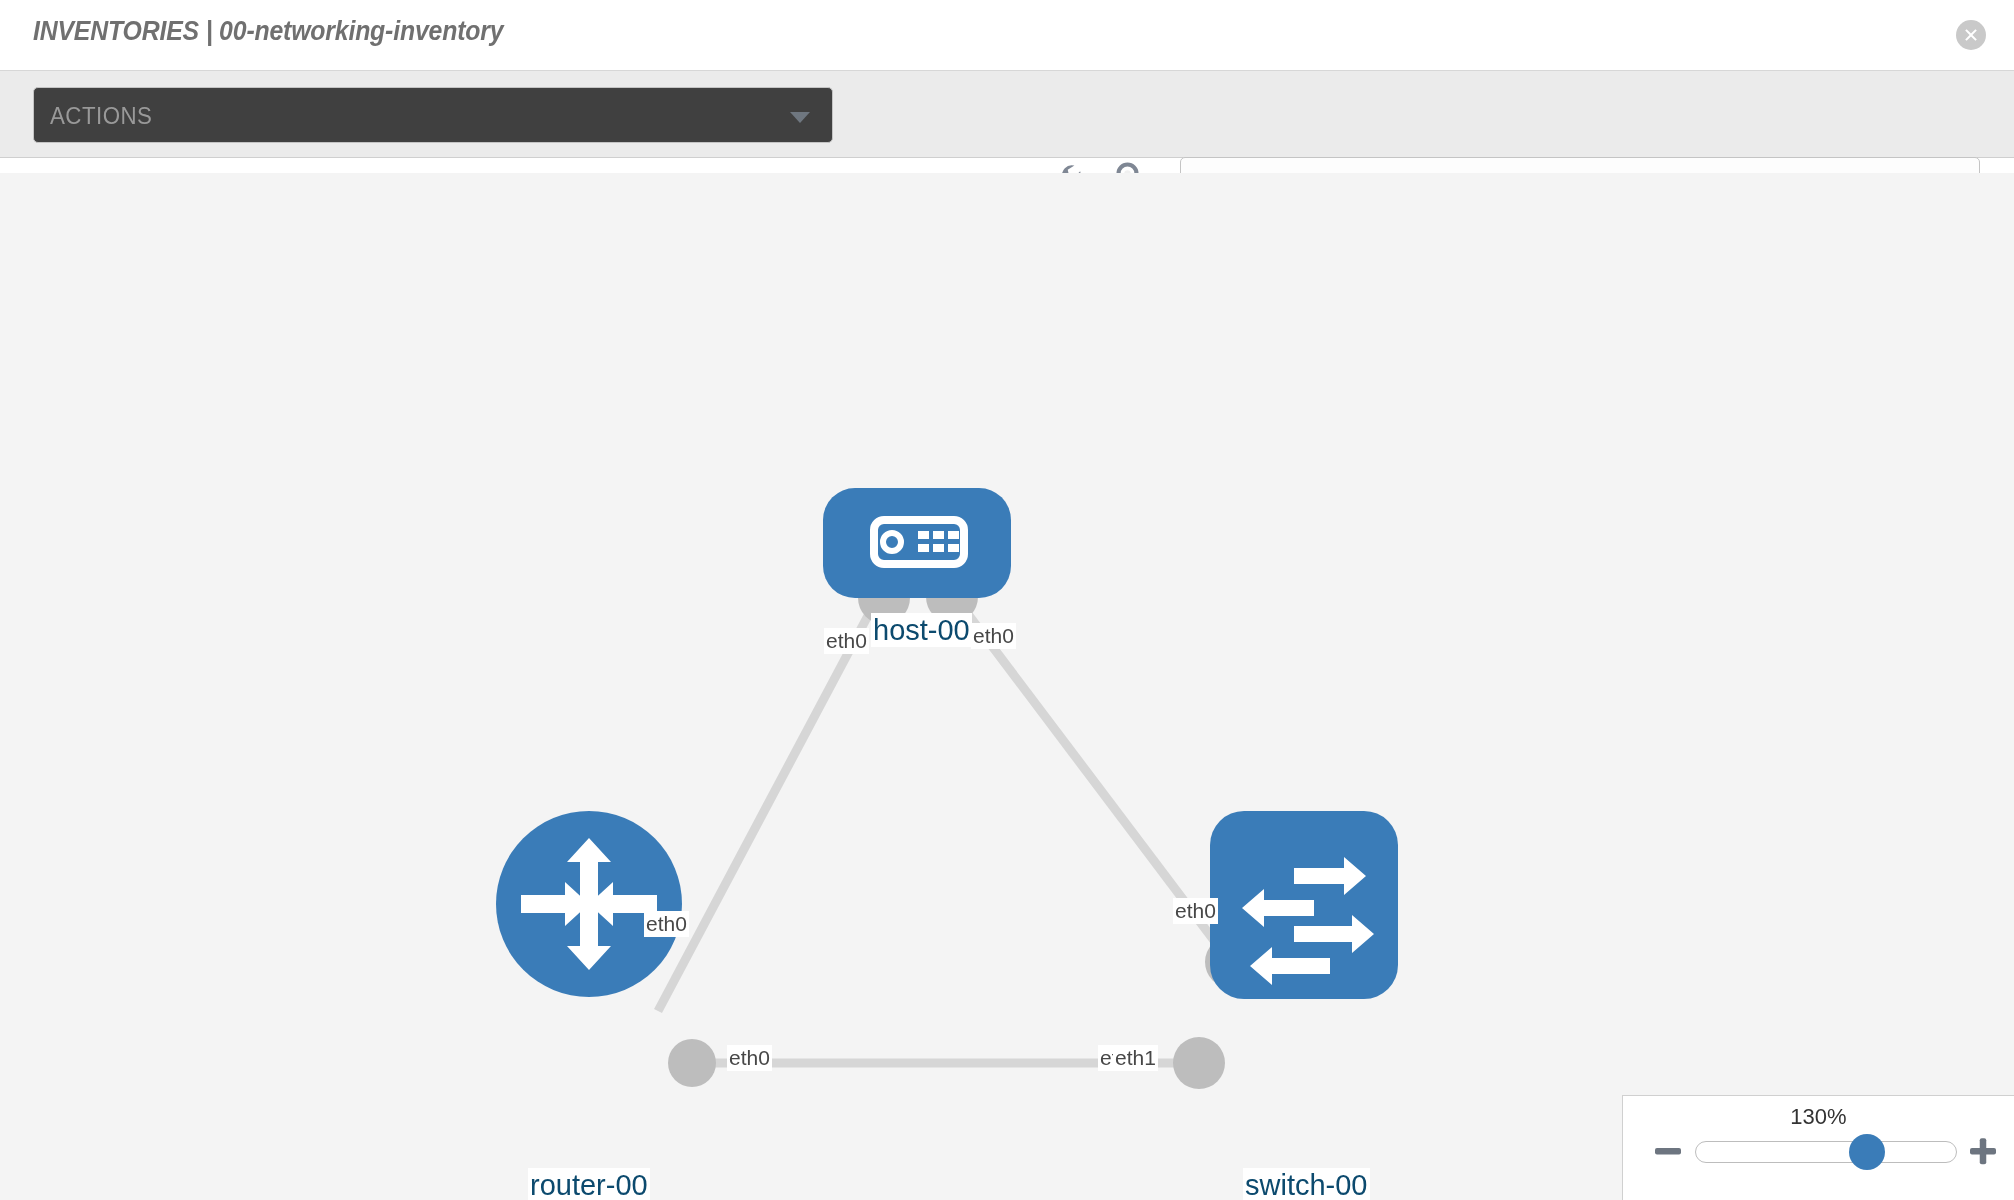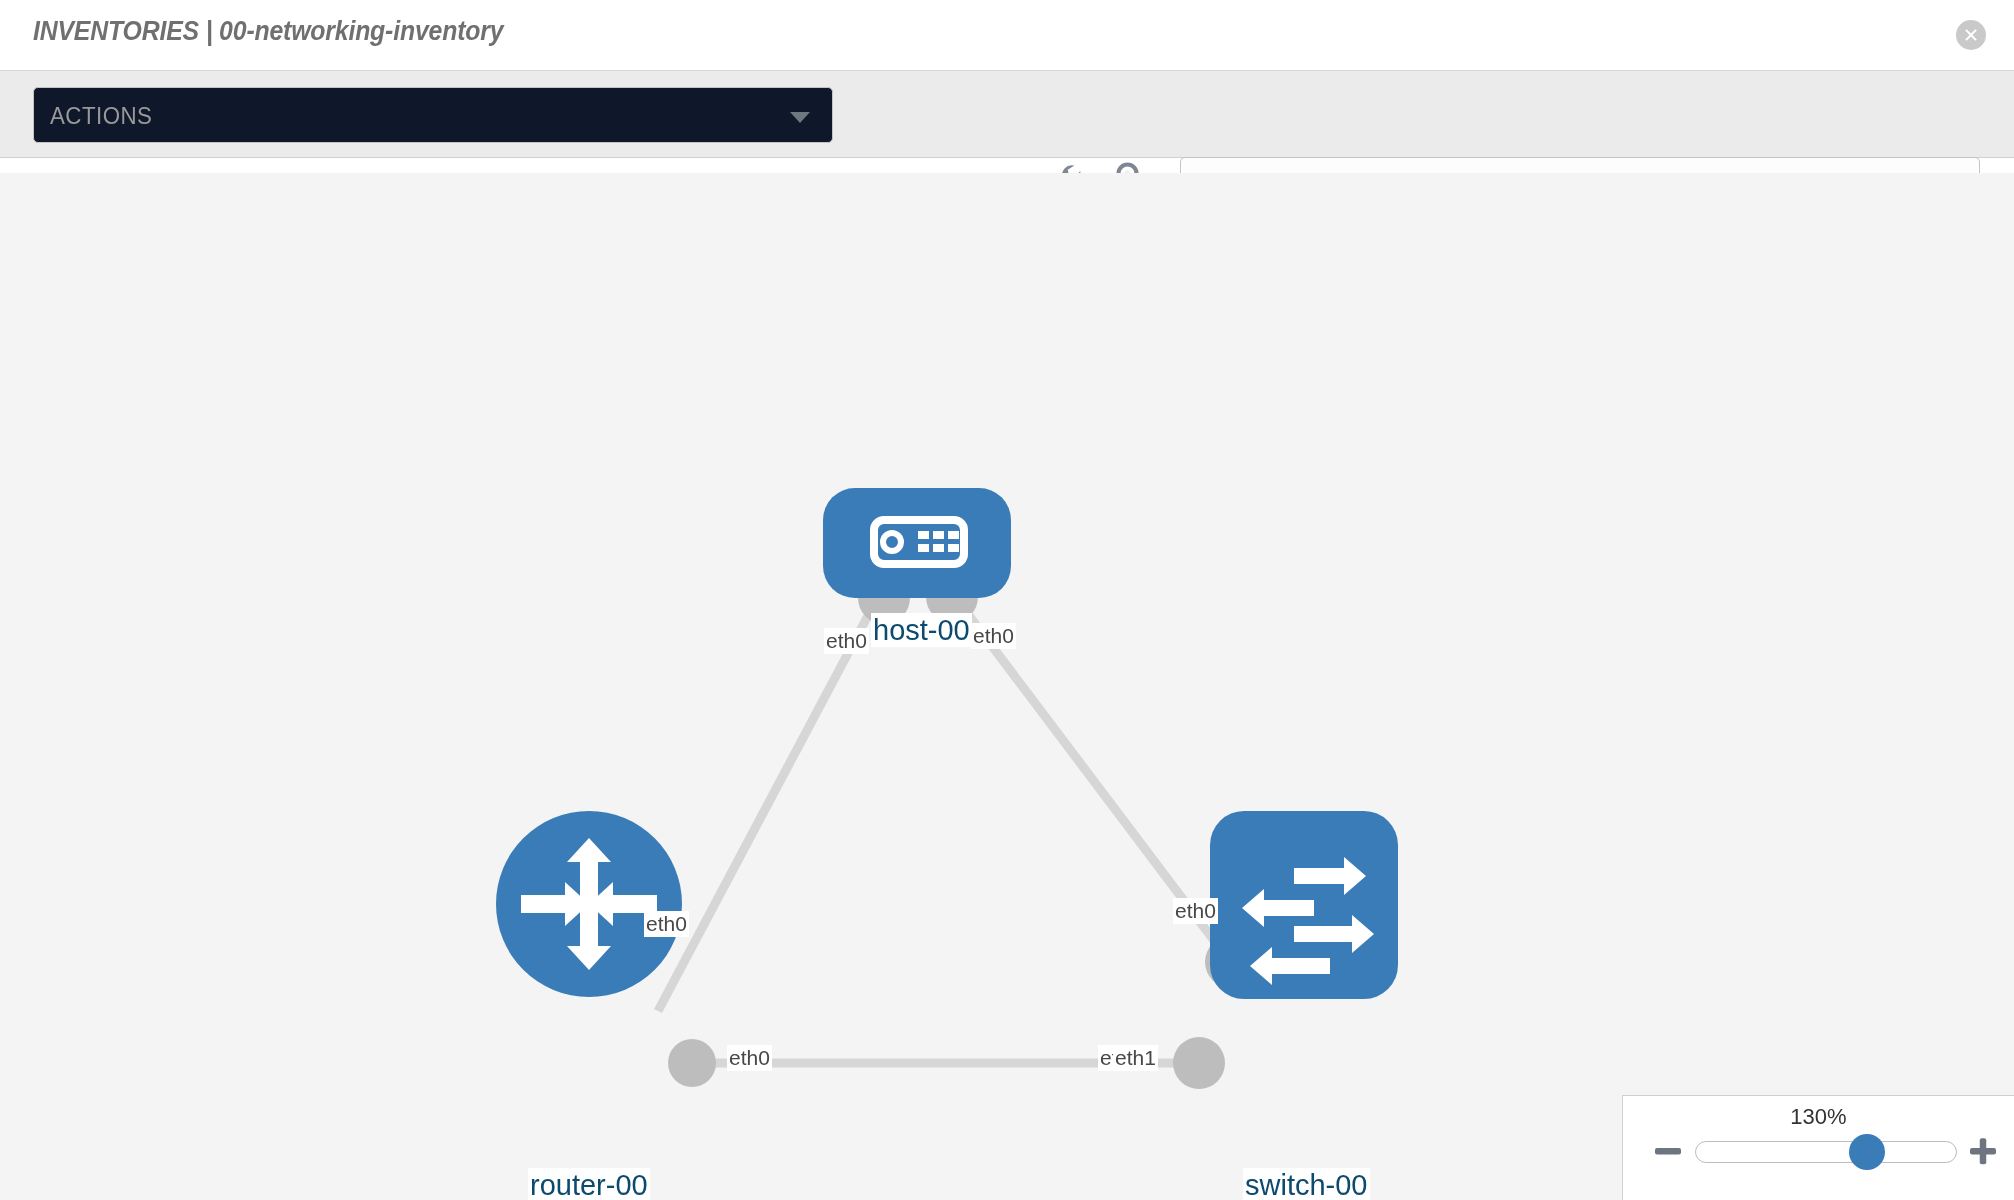--- a/index.html
+++ b/index.html
@@ -61,21 +61,21 @@
     left: 0; top: 71px;
     width: 2014px;
     height: 87px;
     background: #ebebeb;
     border-bottom: 1px solid #cfcfcf;
   }
   .actions-select {
     position: absolute;
     left: 33px; top: 16px;
     width: 800px; height: 56px;
-    background: #0f172a;
+    background: #404040;
     border: 1px solid #c4c4c4;
     border-radius: 5px;
     cursor: pointer;
   }
   .actions-select .label {
     position: absolute;
     left: 16px; top: 14px;
     font-size: 24px;
     color: #999999;
     font-stretch: condensed;

